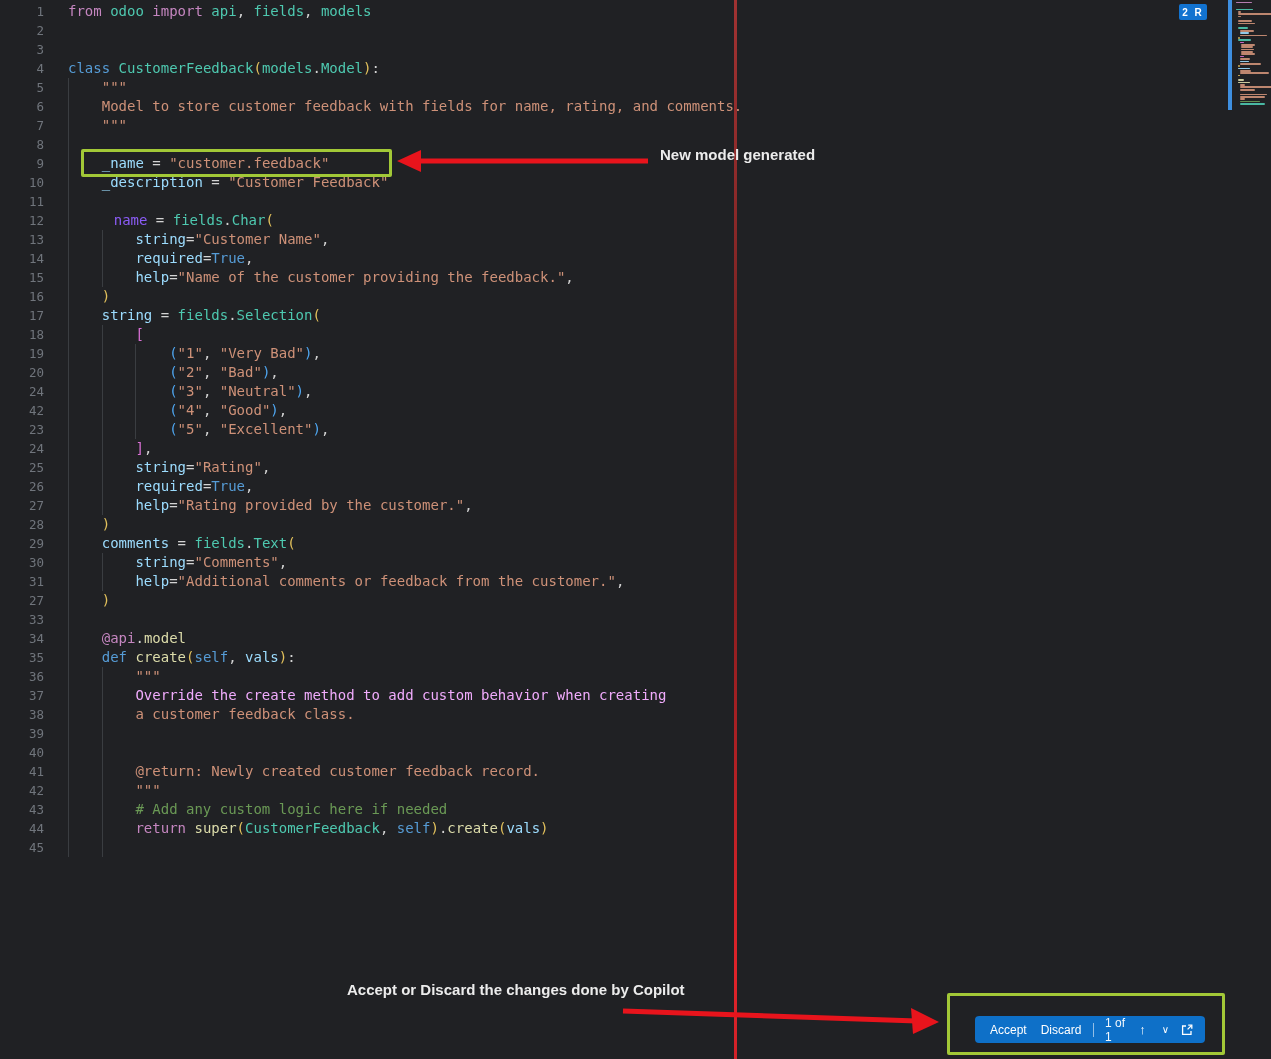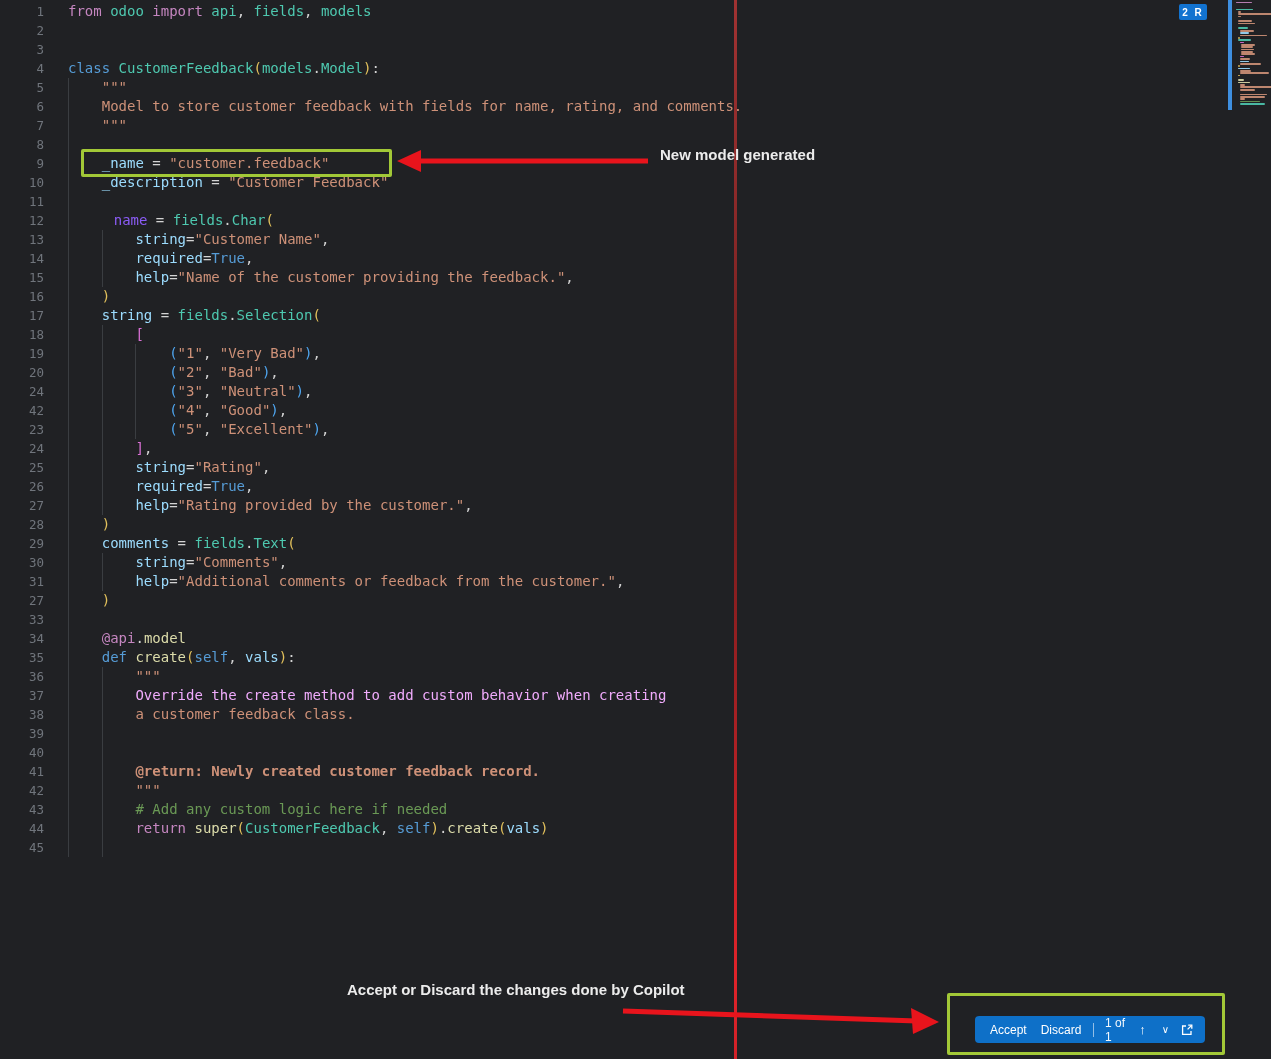--- a/index.html
+++ b/index.html
@@ -264,21 +264,21 @@
       </div>
       <div class="code-line">
         <span class="ln">40</span>
         <span class="guide" style="left: calc(0ch + 68px);"></span>
         <span class="guide" style="left: calc(4ch + 68px);"></span>
       </div>
       <div class="code-line">
         <span class="ln">41</span>
         <span class="guide" style="left: calc(0ch + 68px);"></span>
         <span class="guide" style="left: calc(4ch + 68px);"></span>
-        <span class="ltext">        <span style="color: rgb(206, 145, 120); font-weight: bold;">@return: Newly created customer feedback record.</span></span>
+        <span class="ltext">        <span style="color: rgb(206, 145, 120);">@return: Newly created customer feedback record.</span></span>
       </div>
       <div class="code-line">
         <span class="ln">42</span>
         <span class="guide" style="left: calc(0ch + 68px);"></span>
         <span class="guide" style="left: calc(4ch + 68px);"></span>
         <span class="ltext">        <span style="color: rgb(206, 145, 120);">"""</span></span>
       </div>
       <div class="code-line">
         <span class="ln">43</span>
         <span class="guide" style="left: calc(0ch + 68px);"></span>

